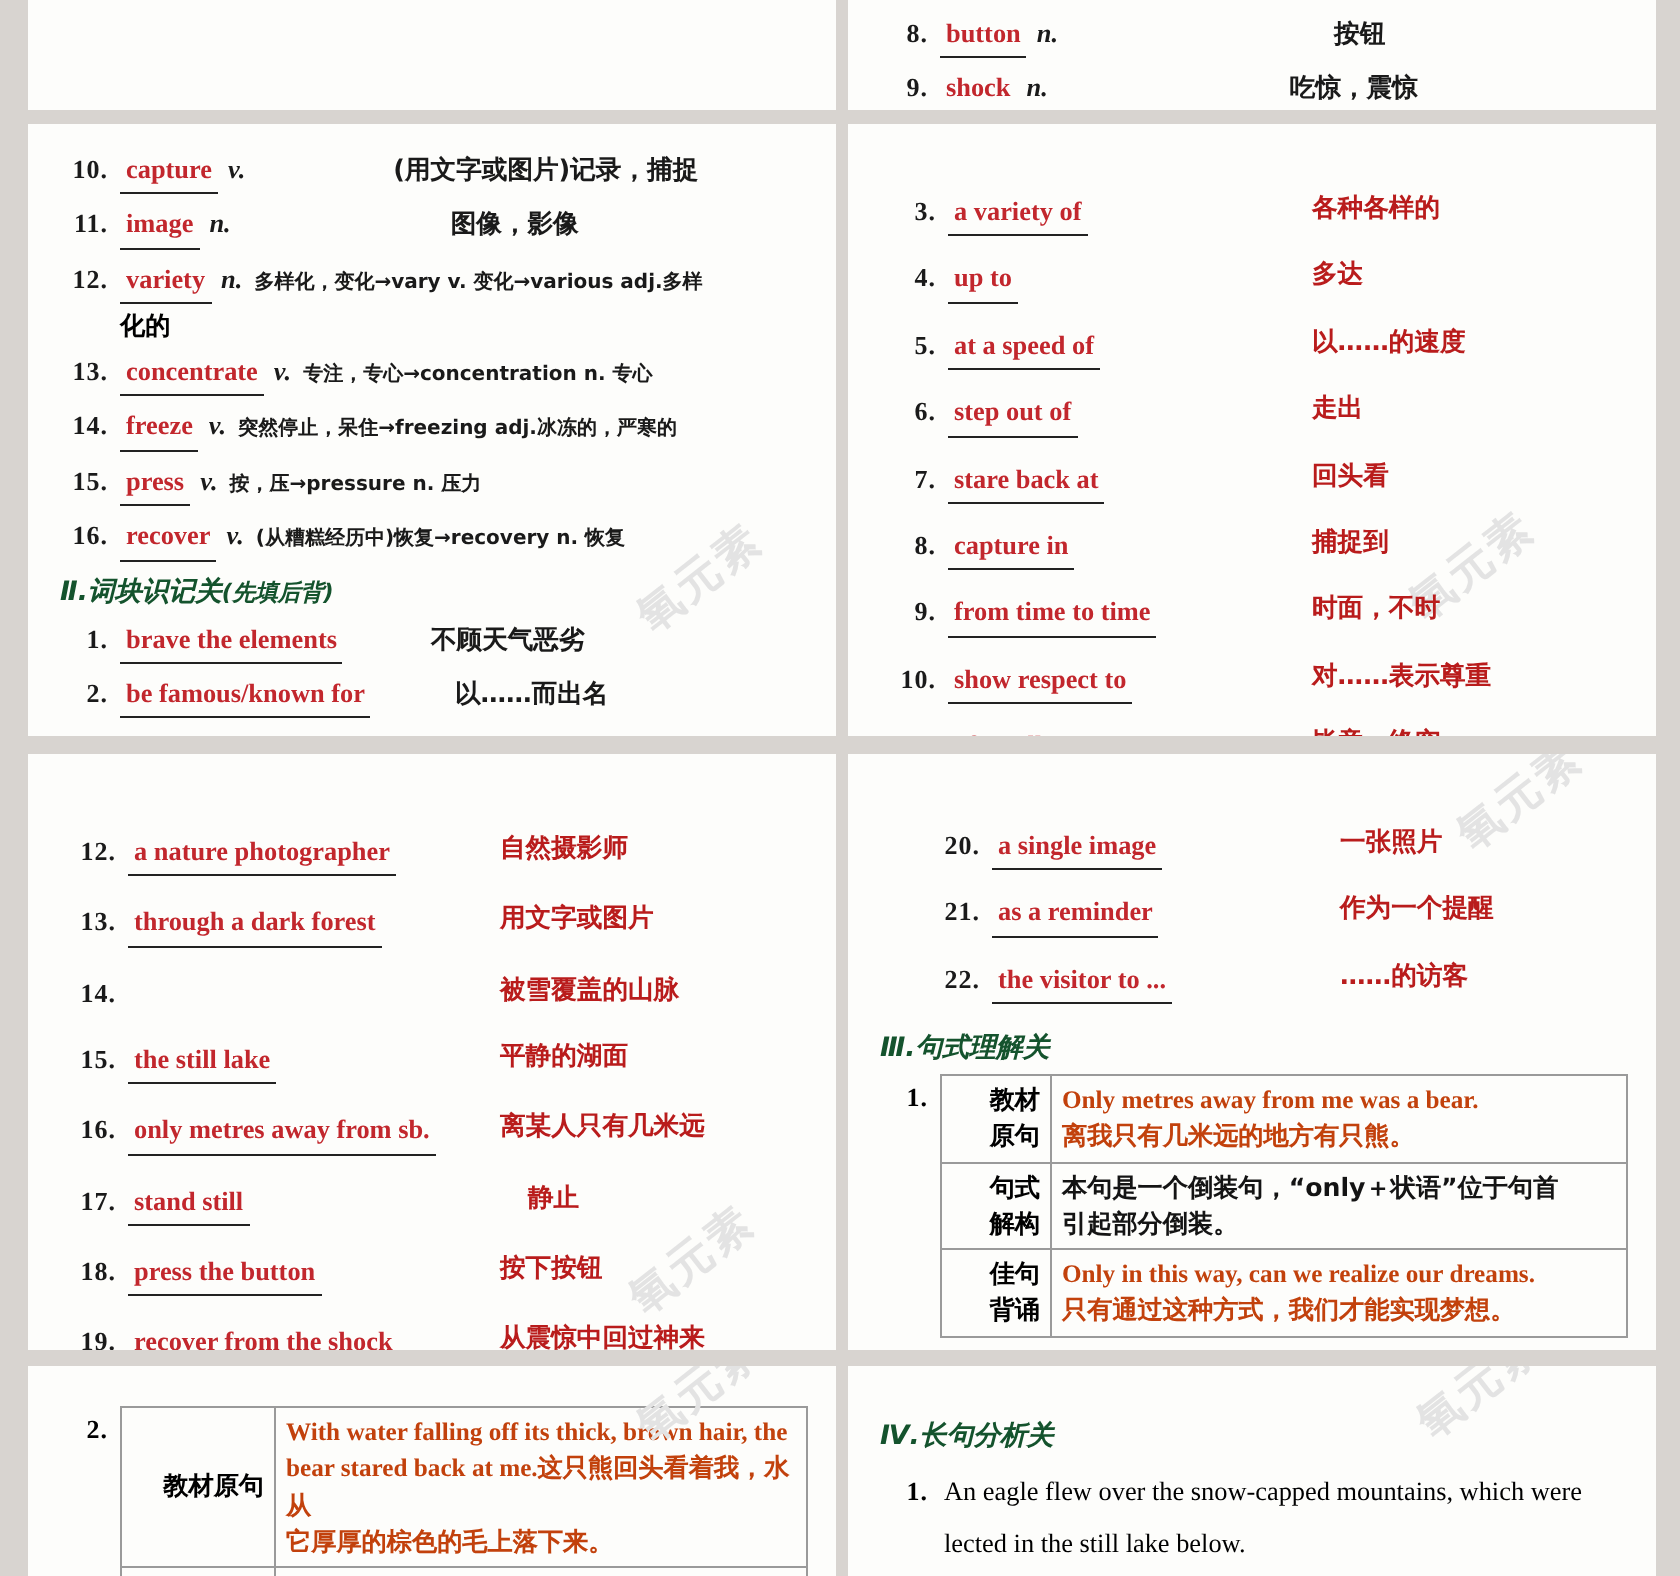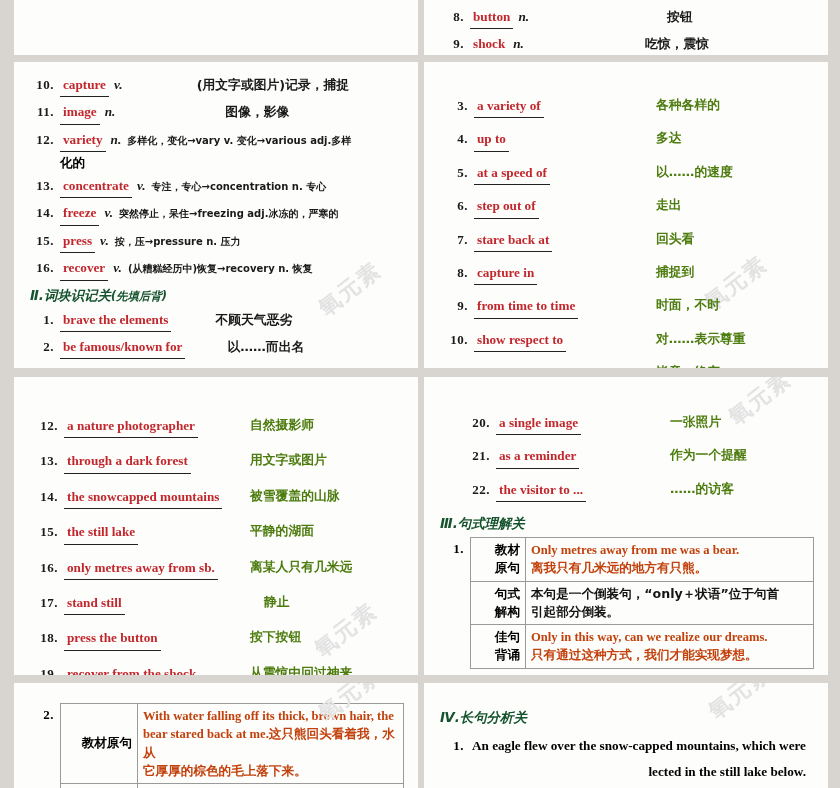--- a/index.html
+++ b/index.html
@@ -69,21 +69,21 @@
   }
   .pos{font-style:italic;font-weight:bold;padding:0 2px 0 5px;}
   .gloss{padding-left:4px;font-weight:bold;font-size:10px;}
   .cont{padding-left:32px;font-weight:bold;font-size:12.6px;
         font-family:"DejaVu Sans","Liberation Sans",sans-serif;line-height:1.5;}
   .ch-mean{
     position:absolute;
     font-weight:bold;
     font-size:12.8px;
     font-family:"DejaVu Sans","Liberation Sans",sans-serif;
-    color:#4d7c0f;
+    color:#b91c1c;
   }
   .ch-wrap{position:relative;}
 
   .meanfix{
     flex:0 0 auto;
     font-weight:bold;
     font-size:12.8px;
     font-family:"DejaVu Sans","Liberation Sans",sans-serif;
   }
 
@@ -129,21 +129,21 @@
   .zh{font-family:"DejaVu Sans","Liberation Sans",sans-serif;}
 
   .longq{
     display:flex;
     font-size:13.2px;
     font-weight:bold;
     line-height:1.95;
     padding-top:4px;
   }
   .longq .num{padding-right:8px;}
-  .lq-text{font-weight:bold;text-align:right;}
+  .lq-text{font-weight:normal;}
 </style>
 </head>
 <body>
 
 <div class="sheet">
 
   <div class="panel" id="p-tl">
     <div class="inner"></div>
   </div>
 
@@ -303,21 +303,20 @@
           <span class="term">a nature photographer</span>
           <span class="ch-mean" style="left:222px">自然摄影师</span>
         </div>
         <div class="row" style="padding:6px 0">
           <span class="num" style="width:30px;flex:0 0 30px">13.</span>
           <span class="term">through a dark forest</span>
           <span class="ch-mean" style="left:222px">用文字或图片</span>
         </div>
         <div class="row" style="padding:6px 0">
           <span class="num" style="width:30px;flex:0 0 30px">14.</span>
-          <span class="term">the snowcapped mountains</span>
           <span class="ch-mean" style="left:222px">被雪覆盖的山脉</span>
         </div>
         <div class="row" style="padding:6px 0">
           <span class="num" style="width:30px;flex:0 0 30px">15.</span>
           <span class="term">the still lake</span>
           <span class="ch-mean" style="left:222px">平静的湖面</span>
         </div>
         <div class="row" style="padding:6px 0">
           <span class="num" style="width:30px;flex:0 0 30px">16.</span>
           <span class="term">only metres away from sb.</span>

